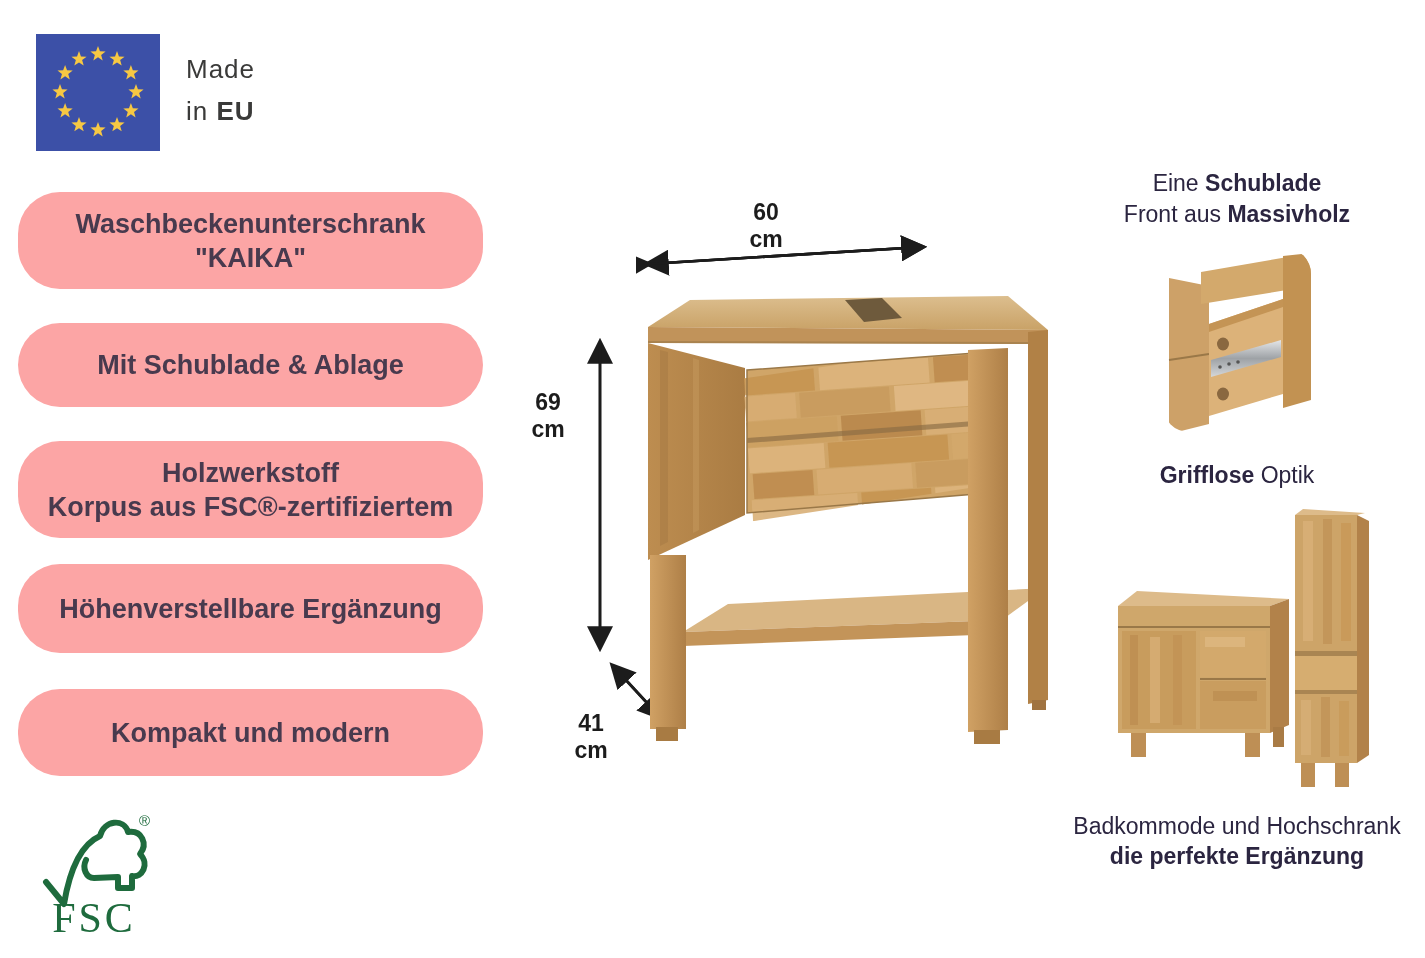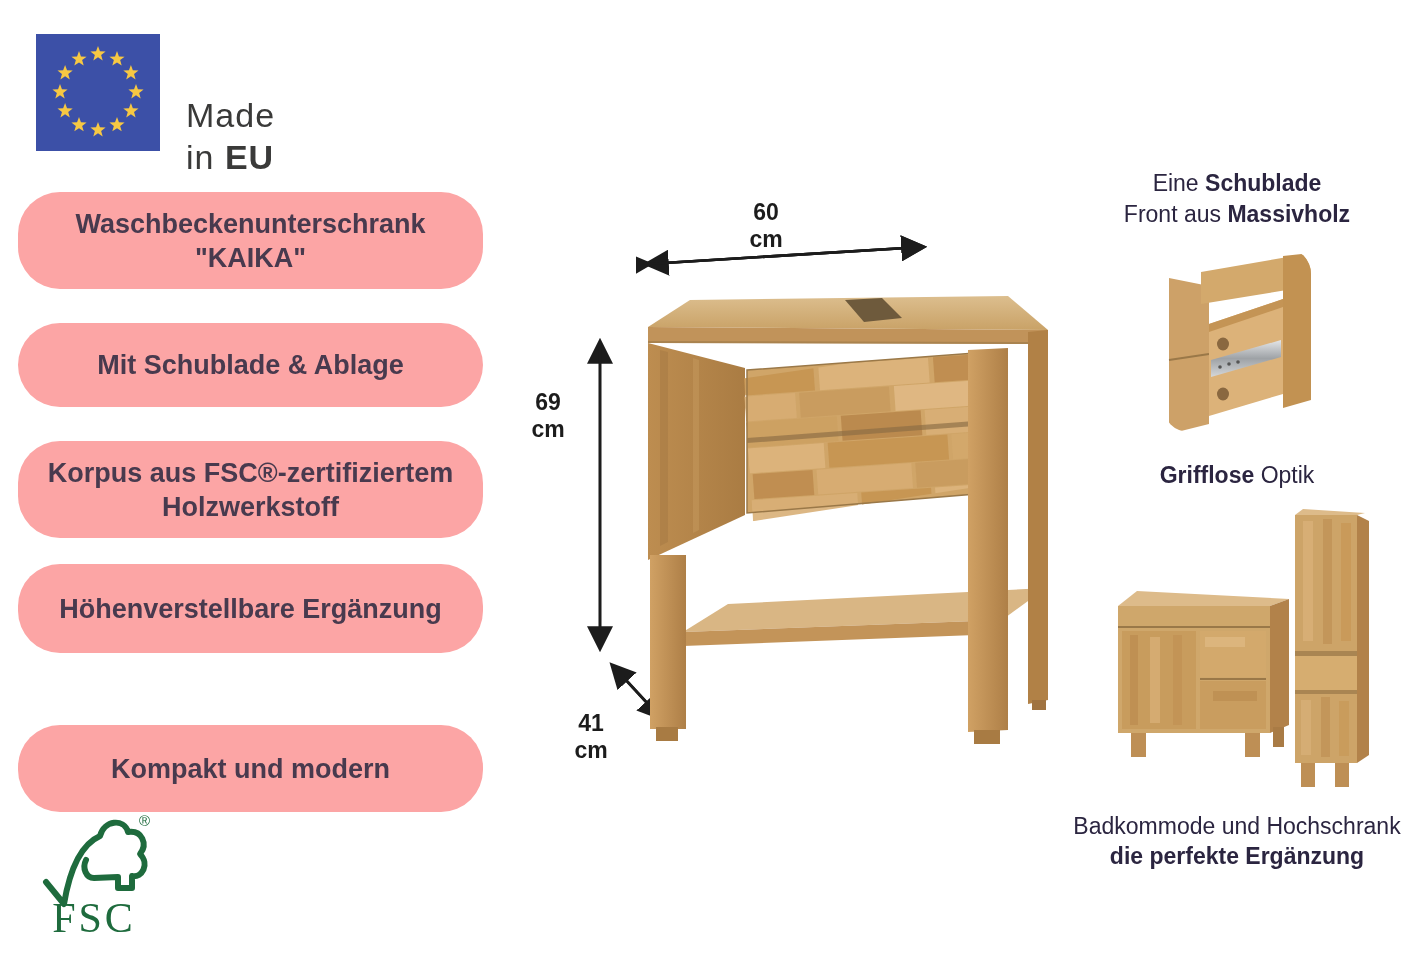--- a/index.html
+++ b/index.html
@@ -4,36 +4,36 @@
 <style>
   * { margin:0; padding:0; box-sizing:border-box; }
   html,body { background:#ffffff; }
   .canvas {
     position:relative; width:1425px; height:958px; background:#ffffff;
     font-family:"Liberation Sans", sans-serif; overflow:hidden;
   }
   
   .eu-flag { position:absolute; left:36px; top:34px; width:124px; height:117px; }
   .made-label {
-    position:absolute; left:186px; top:48px; font-size:34px; line-height:42px;
-    color:#3a3a39; letter-spacing:1px; font-weight:400;margin-top:46px;
+    position:absolute; left:186px; top:48px; font-size:26px; line-height:42px;
+    color:#3a3a39; letter-spacing:1px; font-weight:400;
   }
   .made-label b { font-weight:700; }
   
   .pill {
     position:absolute; left:18px; width:465px; background:#fca5a5; border-radius:42px;
     display:flex; flex-direction:column; align-items:center; justify-content:center;
     color:#483a4e; font-weight:700; font-size:27px; line-height:34px; text-align:center;
   }
   .pill-line:empty { display:none; }
   .pill1 { top:192px; height:97px; }
   .pill2 { top:323px; height:84px; }
   .pill3 { top:441px; height:97px; }
   .pill4 { top:564px; height:89px; }
-  .pill5 { top:689px; height:87px;margin-top:36px; }
+  .pill5 { top:689px; height:87px; }
   
   .dim {
     position:absolute; font-size:23px; font-weight:700; color:#1c1c1c;
     width:56px; text-align:center;
   }
   .dim-w { left:738px; top:199px; }
   .dim-h { left:520px; top:389px; }
   .dim-d { left:563px; top:710px; }
   .arrow-svg { position:absolute; }
   
@@ -86,22 +86,22 @@
 
   <div class="pill pill1">
     <div class="pill-line">Waschbeckenunterschrank</div>
     <div class="pill-line">"KAIKA"</div>
   </div>
   <div class="pill pill2">
     <div class="pill-line">Mit Schublade &amp; Ablage</div>
 
   </div>
   <div class="pill pill3">
+    <div class="pill-line">Holzwerkstoff</div>
     <div class="pill-line">Korpus aus FSC®-zertifiziertem</div>
-    <div class="pill-line">Holzwerkstoff</div>
   </div>
   <div class="pill pill4">
     <div class="pill-line">Höhenverstellbare Ergänzung</div>
 
   </div>
   <div class="pill pill5">
     <div class="pill-line">Kompakt und modern</div>
 
   </div>
 

